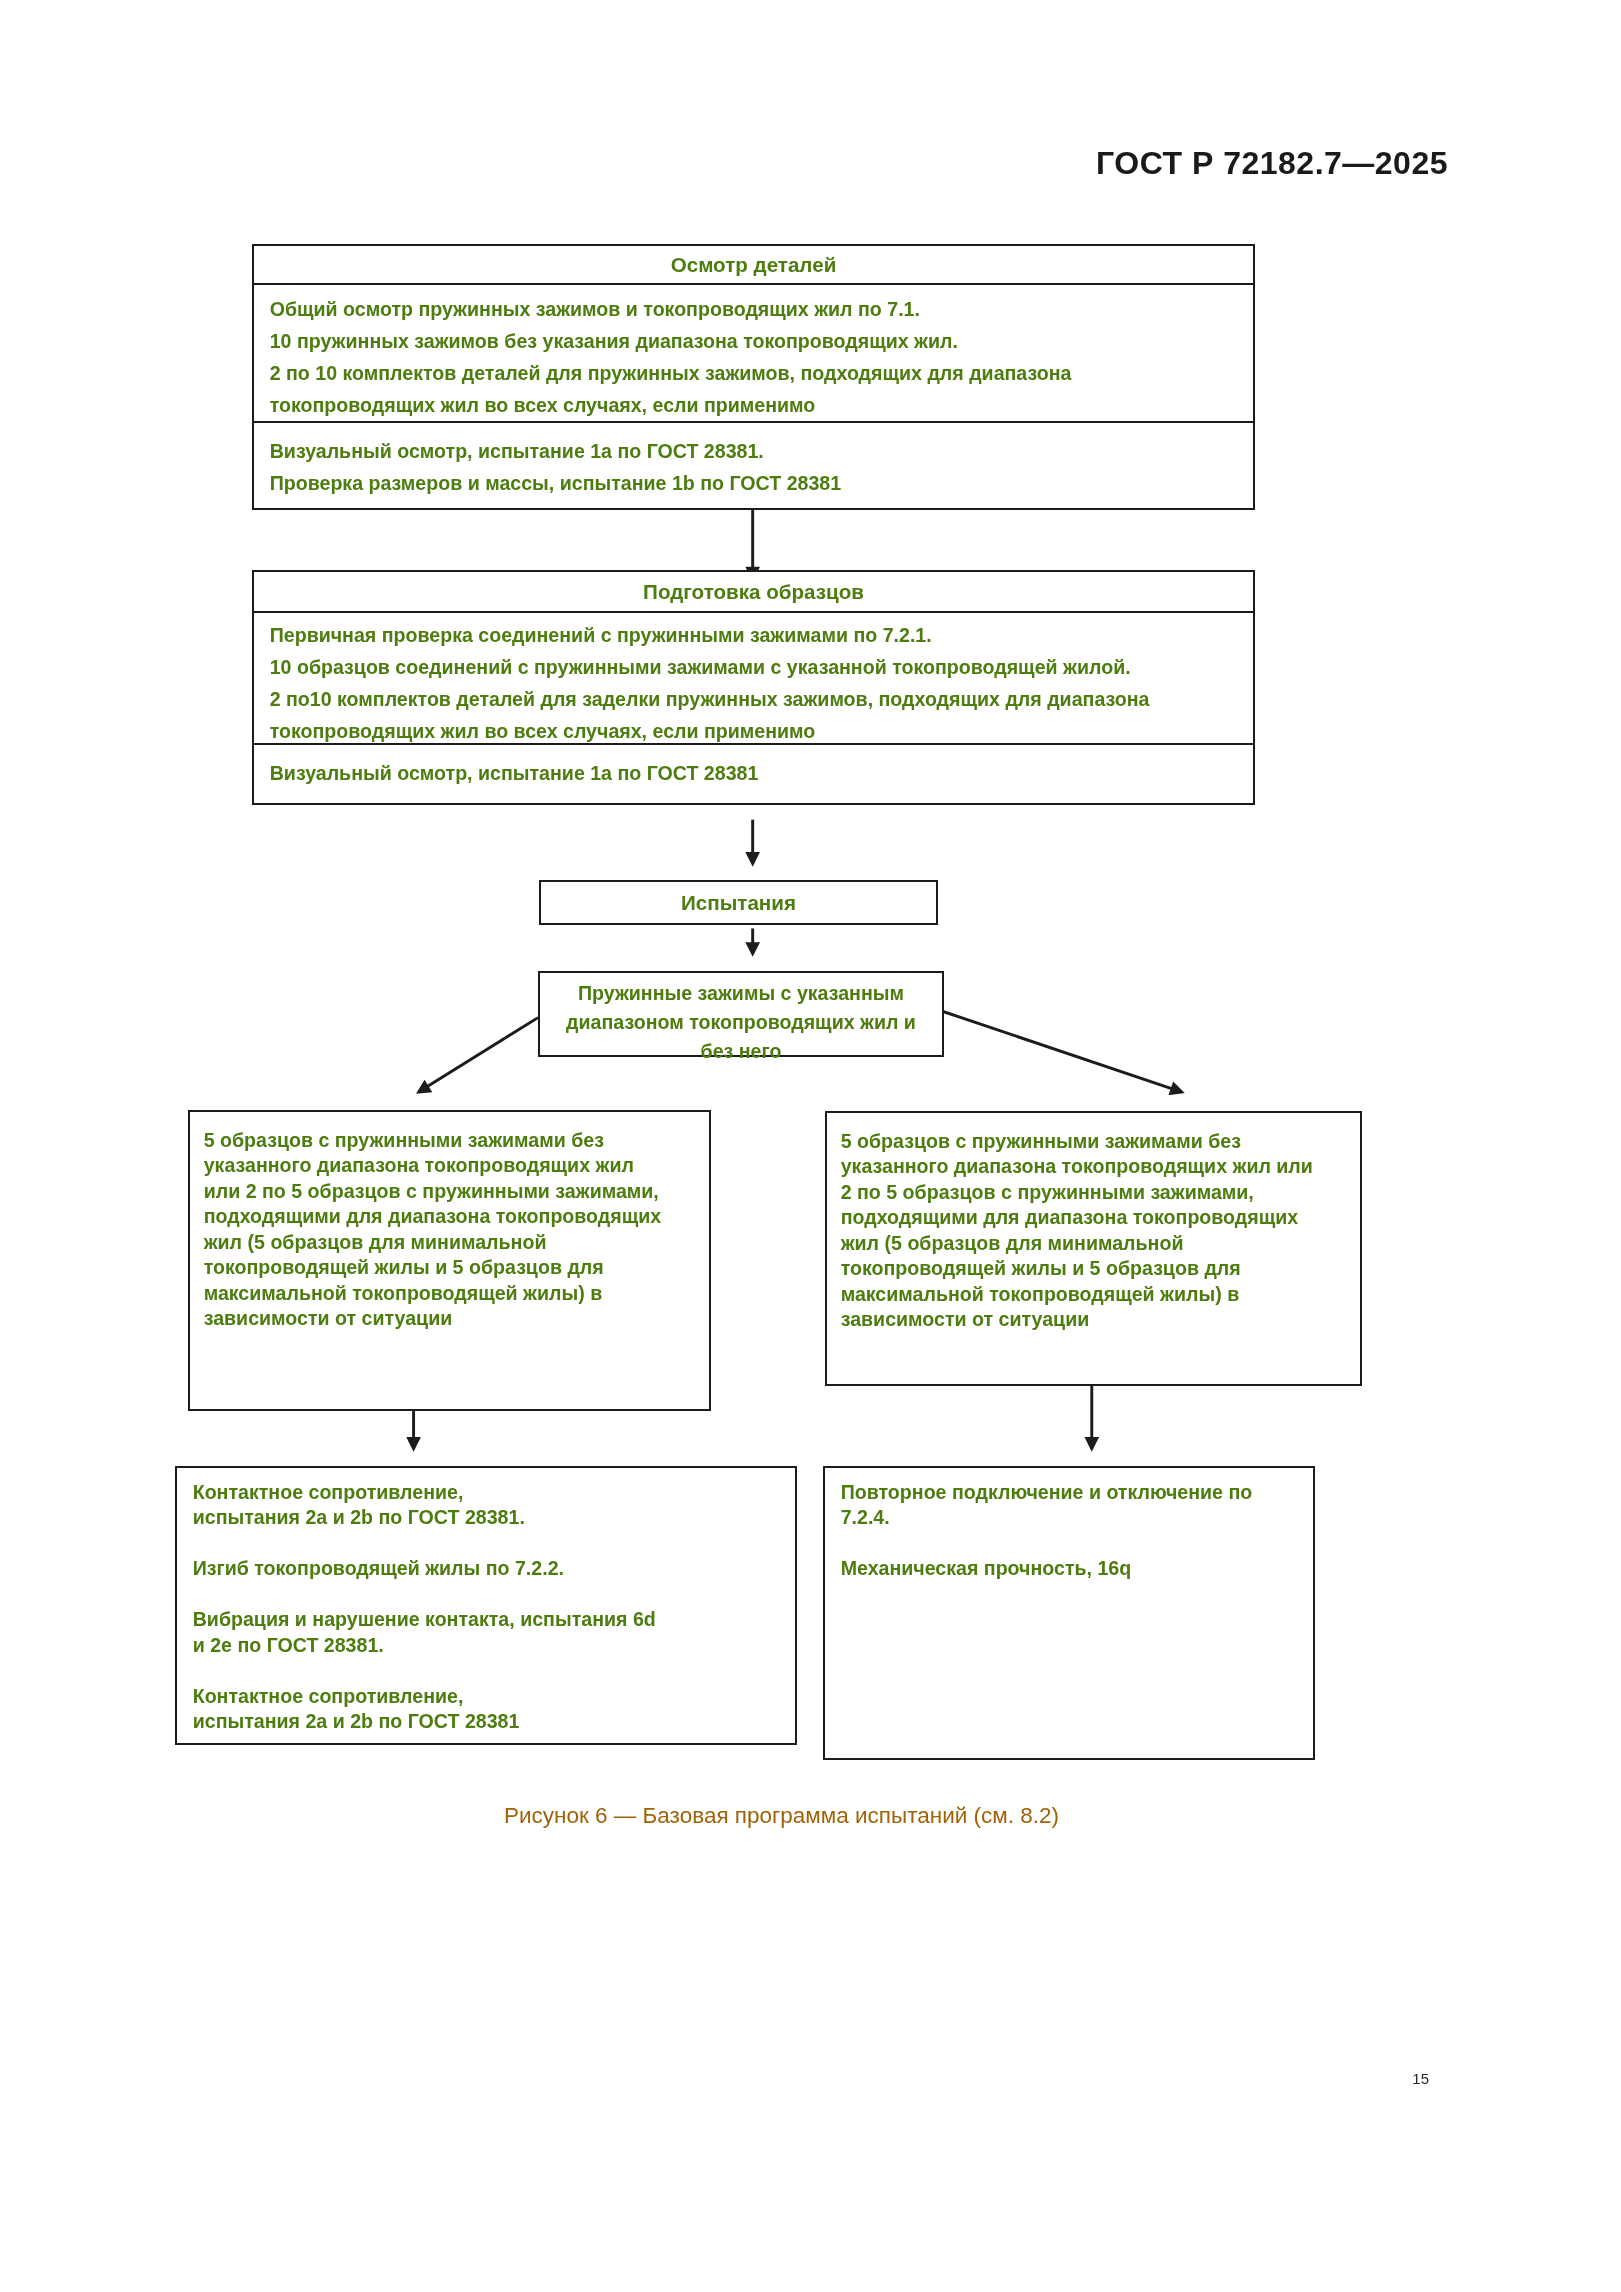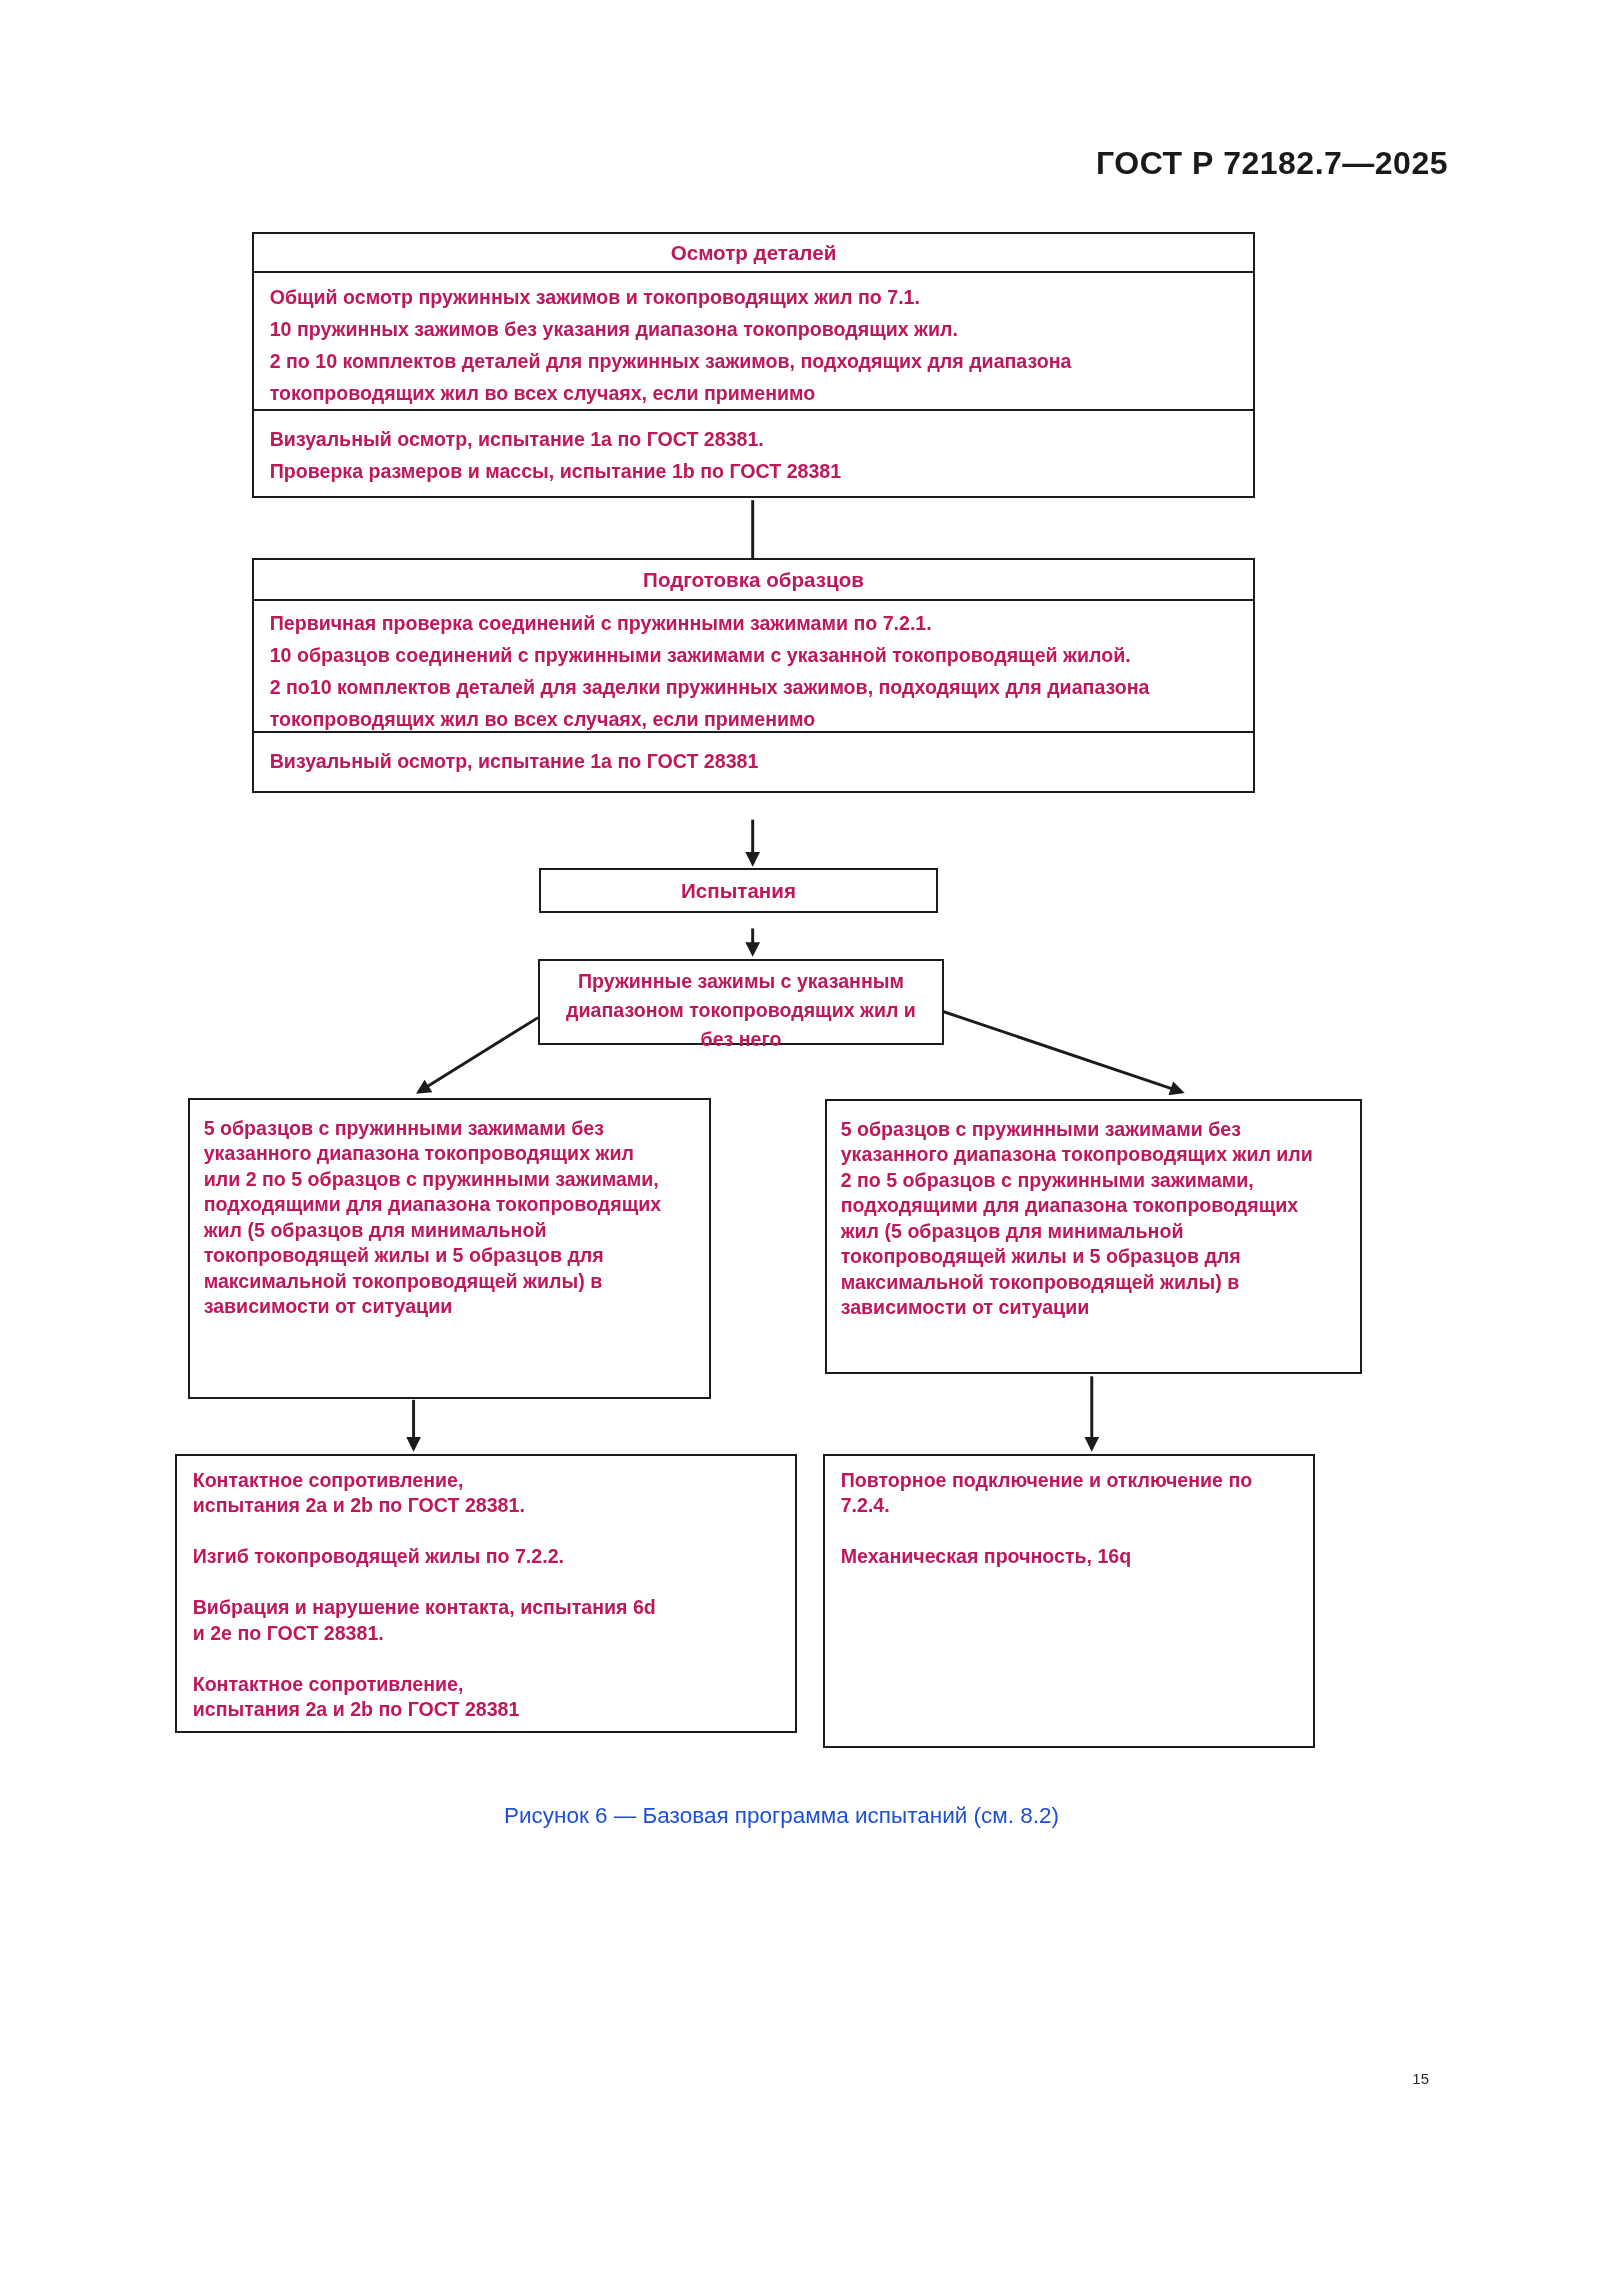--- a/index.html
+++ b/index.html
@@ -14,21 +14,22 @@
   .hdr{
     position:absolute;top:145px;right:173px;
     font-size:32px;font-weight:bold;letter-spacing:0.5px;
   }
   .cbox{
     position:absolute;
     border:2.9px solid #1c1c1c;
     background:#fff;
     box-sizing:border-box;
     font-size:19.6px;font-weight:bold;line-height:25.5px;
-    color:#be185d;
+    color:#4d7c0f;
+    margin-top:12px;
   }
   .cbox .title{
     text-align:center;
     border-bottom:2.9px solid #1c1c1c;
     font-size:20.6px;font-weight:bold;
     display:flex;align-items:center;justify-content:center;
   }
   .cbox .body{white-space:pre-line;overflow-wrap:break-word;}
   .cbox .tests{border-top:2.9px solid #1c1c1c;white-space:pre-line;}
   
@@ -51,21 +52,21 @@
     padding-top:5.9px;line-height:29px;
   }
   .branch{white-space:pre-line;padding:15.7px 13.7px 0 13.7px;}
   #box-left-samples{left:188px;top:1098px;width:523px;height:301px;}
   #box-right-samples{left:825px;top:1099px;width:537px;height:275px;}
   .final{white-space:pre-line;padding:11.8px 15.7px 0 15.7px;}
   #box-left-tests{left:175px;top:1454px;width:622px;height:279px;}
   #box-right-tests{left:823px;top:1454px;width:492px;height:294px;}
   .caption{
     position:absolute;left:252px;top:1803px;width:1059px;
-    text-align:center;font-size:22.5px;font-weight:normal;color:#1d4ed8;
+    text-align:center;font-size:22.5px;font-weight:normal;color:#a16207;
   }
   .pagenum{
     position:absolute;top:2070px;right:192px;
     font-size:15px;color:#2b2b2b;
   }
   #arrows{position:absolute;left:0;top:0;pointer-events:none;}
 </style>
 </head>
 <body>
 

